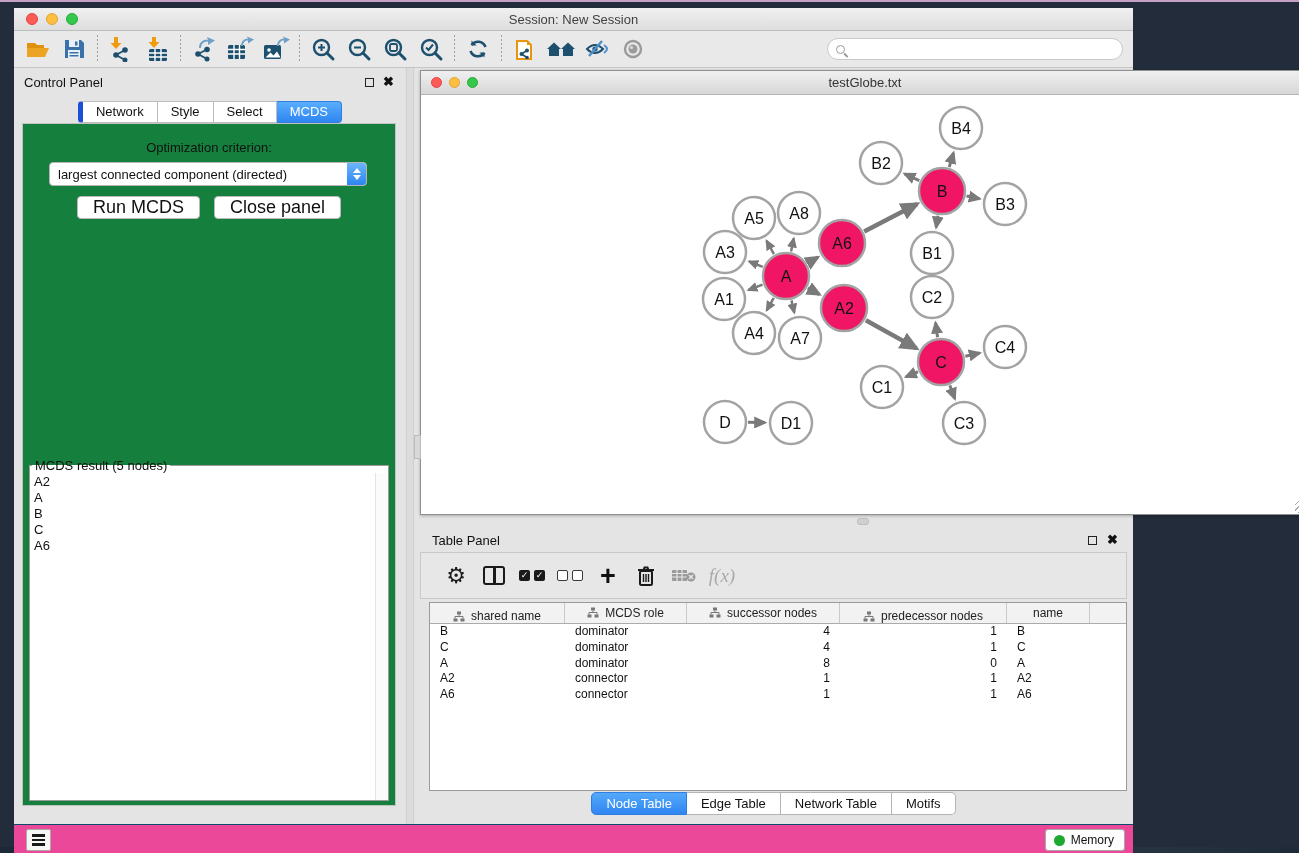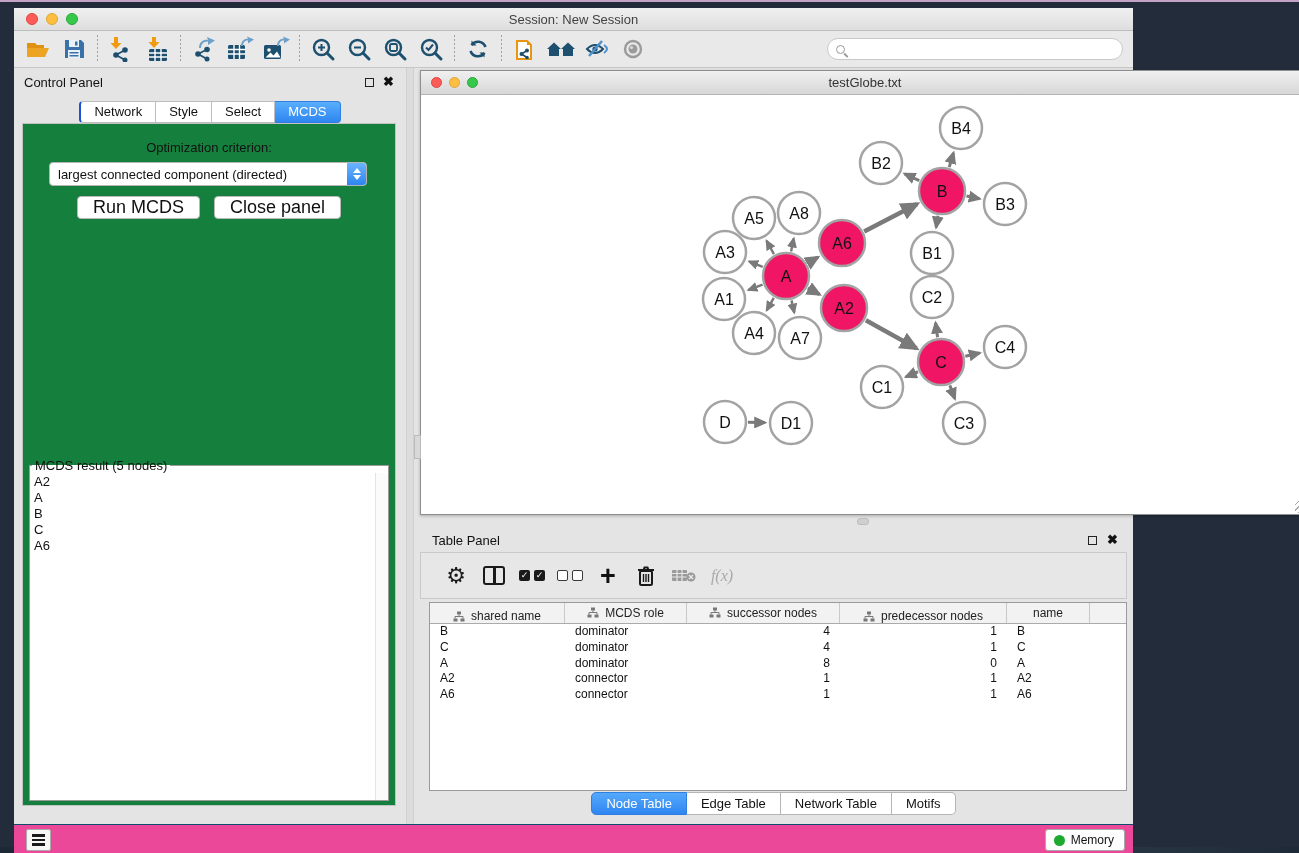--- a/index.html
+++ b/index.html
@@ -44,21 +44,21 @@
   
   .panel-head { position:absolute; top:0; left:0; right:0; height:28px; }
   .panel-title { position:absolute; left:10px; top:7px; font-size:13px; color:#111; }
   .float-ico { position:absolute; width:9px; height:9px; border:1.5px solid #222; top:10px; }
   .close-ico { position:absolute; top:7px; font-size:13px; font-weight:bold; color:#111; line-height:14px; }
   .cpanel .float-ico { right:32px; } .cpanel .close-ico { right:12px; }
 
   .ctabs { position:absolute; top:33px; left:0; right:0; display:flex; justify-content:center; }
   .ctab { height:22px; line-height:20px; padding:0 13px; font-size:13px; color:#111;
     background:#fff; border:1px solid #bdbdbd; border-left:none; }
-  .ctab:first-child { border-left:2px solid #1d4ed8; border-radius:4px 0 0 4px;text-align:right; }
+  .ctab:first-child { border-left:5px solid #1d4ed8; border-radius:4px 0 0 4px;text-align:right; }
   .ctab:last-child { border-radius:0 4px 4px 0; }
   .ctab.sel { background:linear-gradient(#59aefc,#2f86f1); color:#fff; border-color:#2f7fe0; }
 
   .cbox { position:absolute; top:55px; left:8px; right:10px; bottom:18px;
     border:1px solid #c2c2c2; background:#15803d; }
   .opt-label { position:absolute; top:16px; left:0; right:0; text-align:center; font-size:13px; color:#111; }
   .dropdown { position:absolute; top:38px; left:26px; right:28px; height:24px; background:#fff;
     border:1px solid #b4b4b4; border-radius:4px; display:flex; align-items:center; }
   .dropdown .dval { flex:1; font-size:13px; padding-left:8px; color:#111; white-space:nowrap; overflow:hidden; }
   .dd-step { width:19px; height:22px; margin:0; border-radius:0 3px 3px 0;
@@ -101,21 +101,21 @@
     border:1px solid #c9c9c9; display:flex; align-items:center; padding-left:16px; }
   .ttbtn { width:38px; height:34px; display:flex; align-items:center; justify-content:center; }
   .gear-glyph { font-size:22px; color:#1a1a1a; line-height:22px; }
   .col-glyph { width:22px; height:19px; border:2.5px solid #1a1a1a; border-radius:3px; position:relative; }
   .col-glyph::after { content:""; position:absolute; left:8px; top:0; bottom:0; width:2.5px; background:#1a1a1a; }
   .chkpair { display:flex; gap:4px; }
   .chk { width:11px; height:11px; border-radius:2px; }
   .chk.on { background:#1a1a1a; color:#fff; font-size:9px; line-height:11px; text-align:center; }
   .chk.off { border:1.5px solid #3a3a3a; background:#fff; }
   .plus-glyph { font-size:27px; font-weight:bold; color:#111; line-height:24px; }
-  .fx-glyph { font-family:"Liberation Serif", serif; font-style:italic; font-size:16px; color:#a9a9a9; }
+  .fx-glyph { font-family:"Liberation Serif", serif; font-style:italic; font-size:19px; color:#a9a9a9; }
 
   .ntable { position:absolute; left:15px; right:6px; top:76px; height:189px; background:#fff;
     border:1px solid #9a9a9a; overflow:hidden; }
   .thead { display:flex; height:21px; background:#f2f2f2; border-bottom:1px solid #ababab; }
   .th { display:flex; align-items:center; font-size:12px; color:#222; border-right:1px solid #c9c9c9;
     padding:0 6px; gap:6px; white-space:nowrap; }
   .th.center { justify-content:center; }
   .th:last-child { border-right:none; }
   .trow { display:flex; height:15.8px; }
   .td { font-size:12px; color:#111; padding:0 10px; line-height:15.8px; white-space:nowrap; }

